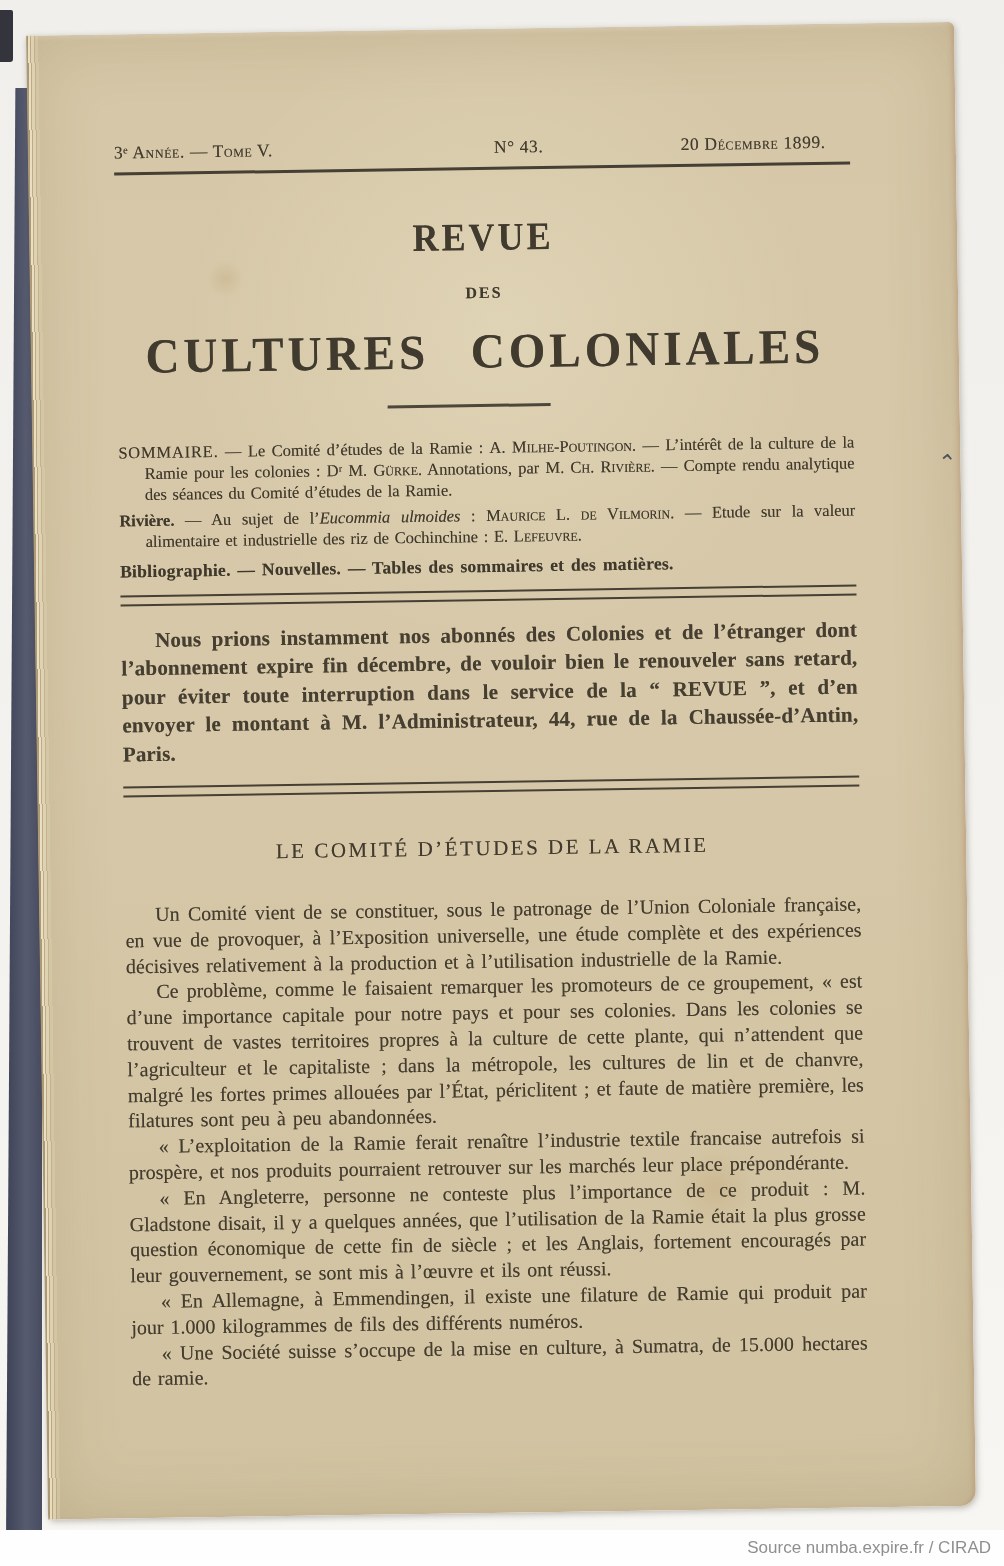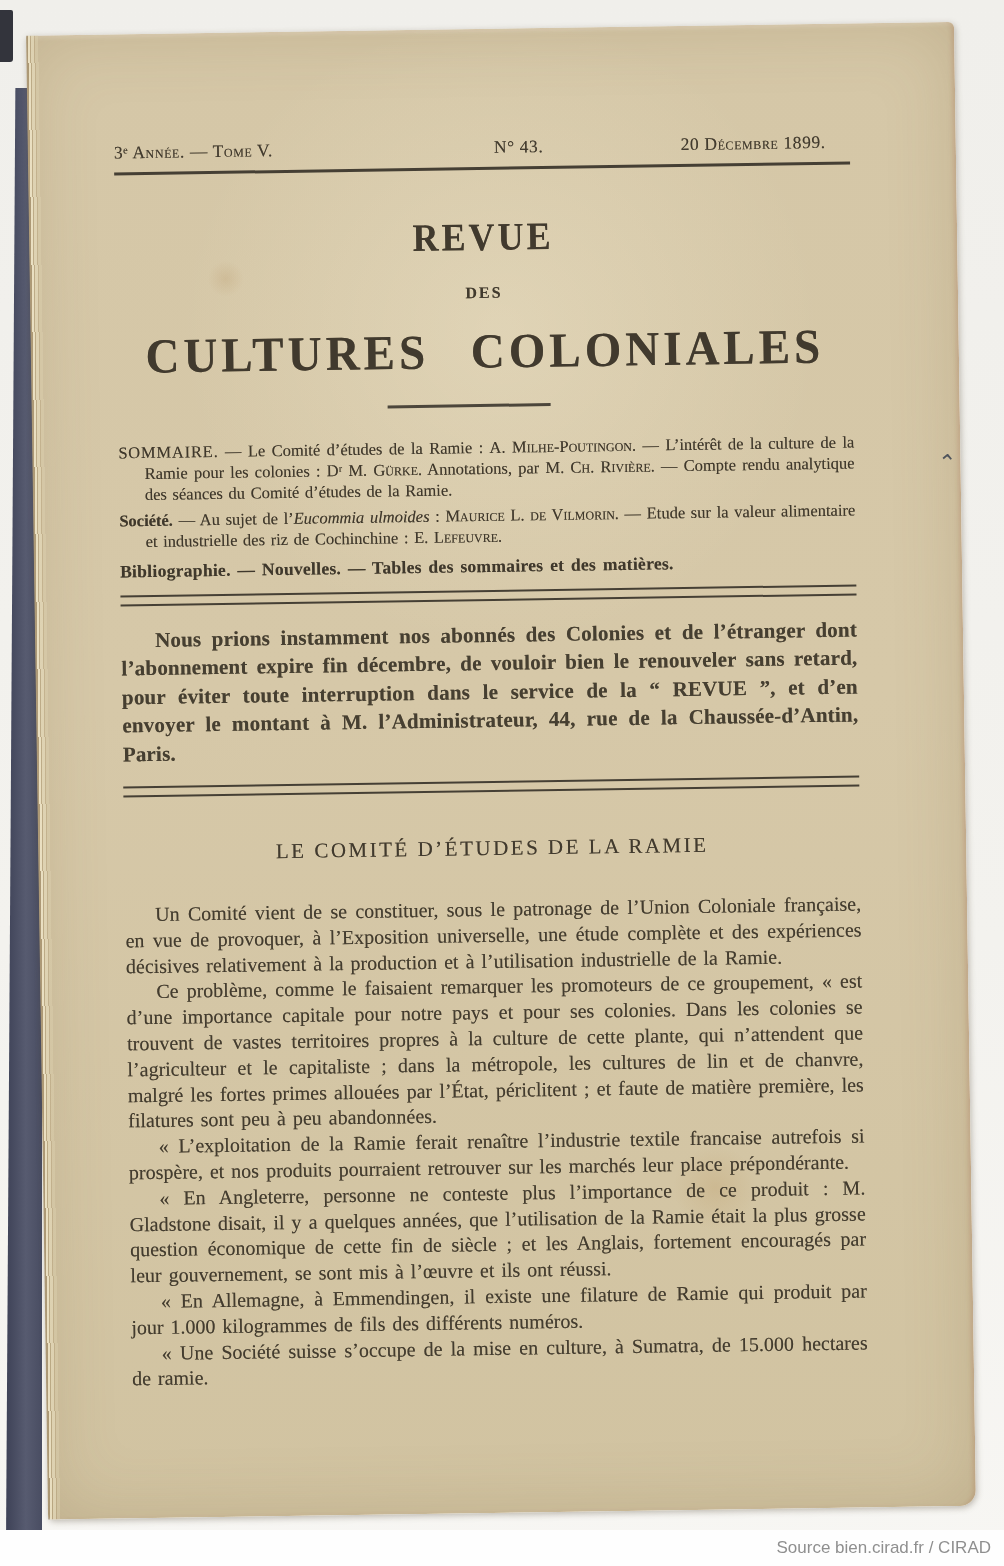--- a/index.html
+++ b/index.html
@@ -111,21 +111,21 @@
 
       <div class="masthead">
         <div class="m1">REVUE</div>
         <div class="m2">DES</div>
         <div class="m3">CULTURES COLONIALES</div>
       </div>
       <div class="title-rule"></div>
 
       <p class="toc toc-first"><span class="caps-label">SOMMAIRE.</span><span> — Le Comité d’études de la Ramie : </span><span class="sc">A. Milhe-Poutingon.</span><span> — L’intérêt de la culture de la Ramie pour les colonies : </span><span class="sc">Dʳ M. Gürke.</span><span> Annotations, par </span><span class="sc">M. Ch. Rivière.</span><span> — Compte rendu analytique des séances du Comité d’études de la Ramie.</span></p>
 
-      <p class="toc toc-second"><span class="bold-label">Société.</span><span> — Au sujet de l’</span><span class="it">Eucommia ulmoides</span><span> : </span><span class="sc">Maurice L. de Vilmorin.</span><span> — Etude sur la valeur alimentaire et industrielle des riz de Cochinchine : </span><span class="sc">E. Lefeuvre.</span></p>
+      <p class="toc toc-second"><span class="bold-label">Rivière.</span><span> — Au sujet de l’</span><span class="it">Eucommia ulmoides</span><span> : </span><span class="sc">Maurice L. de Vilmorin.</span><span> — Etude sur la valeur alimentaire et industrielle des riz de Cochinchine : </span><span class="sc">E. Lefeuvre.</span></p>
 
       <div class="biblio">Bibliographie. — Nouvelles. — Tables des sommaires et des matières.</div>
 
       <div class="double-rule dr-1"></div>
 
       <p class="notice">Nous prions instamment nos abonnés des Colonies et de l’étranger dont l’abonnement expire fin décembre, de vouloir bien le renouveler sans retard, pour éviter toute interruption dans le service de la “ REVUE ”, et d’en envoyer le montant à M. l’Administrateur, 44, rue de la Chaussée-d’Antin, Paris.</p>
 
       <div class="double-rule dr-2"></div>
 
       <div class="article-heading">LE COMITÉ D’ÉTUDES DE LA RAMIE</div>
@@ -134,16 +134,16 @@
       <p class="body-par">Ce problème, comme le faisaient remarquer les promoteurs de ce groupement, « est d’une importance capitale pour notre pays et pour ses colonies. Dans les colonies se trouvent de vastes territoires propres à la culture de cette plante, qui n’attendent que l’agriculteur et le capitaliste ; dans la métropole, les cultures de lin et de chanvre, malgré les fortes primes allouées par l’État, périclitent ; et faute de matière première, les filatures sont peu à peu abandonnées.</p>
       <p class="body-par">« L’exploitation de la Ramie ferait renaître l’industrie textile francaise autrefois si prospère, et nos produits pourraient retrouver sur les marchés leur place prépondérante.</p>
       <p class="body-par">« En Angleterre, personne ne conteste plus l’importance de ce produit : M. Gladstone disait, il y a quelques années, que l’utilisation de la Ramie était la plus grosse question économique de cette fin de siècle ; et les Anglais, fortement encouragés par leur gouvernement, se sont mis à l’œuvre et ils ont réussi.</p>
       <p class="body-par">« En Allemagne, à Emmendingen, il existe une filature de Ramie qui produit par jour 1.000 kilogrammes de fils des différents numéros.</p>
       <p class="body-par">« Une Société suisse s’occupe de la mise en culture, à Sumatra, de 15.000 hectares de ramie.</p>
 
     </div>
   </div>
 
   <div class="footer">
-    <span>Source bien.cirad.fr / CIRAD</span>
+    <span>Source numba.expire.fr / CIRAD</span>
   </div>
 
 </div>
 
 </body></html>

